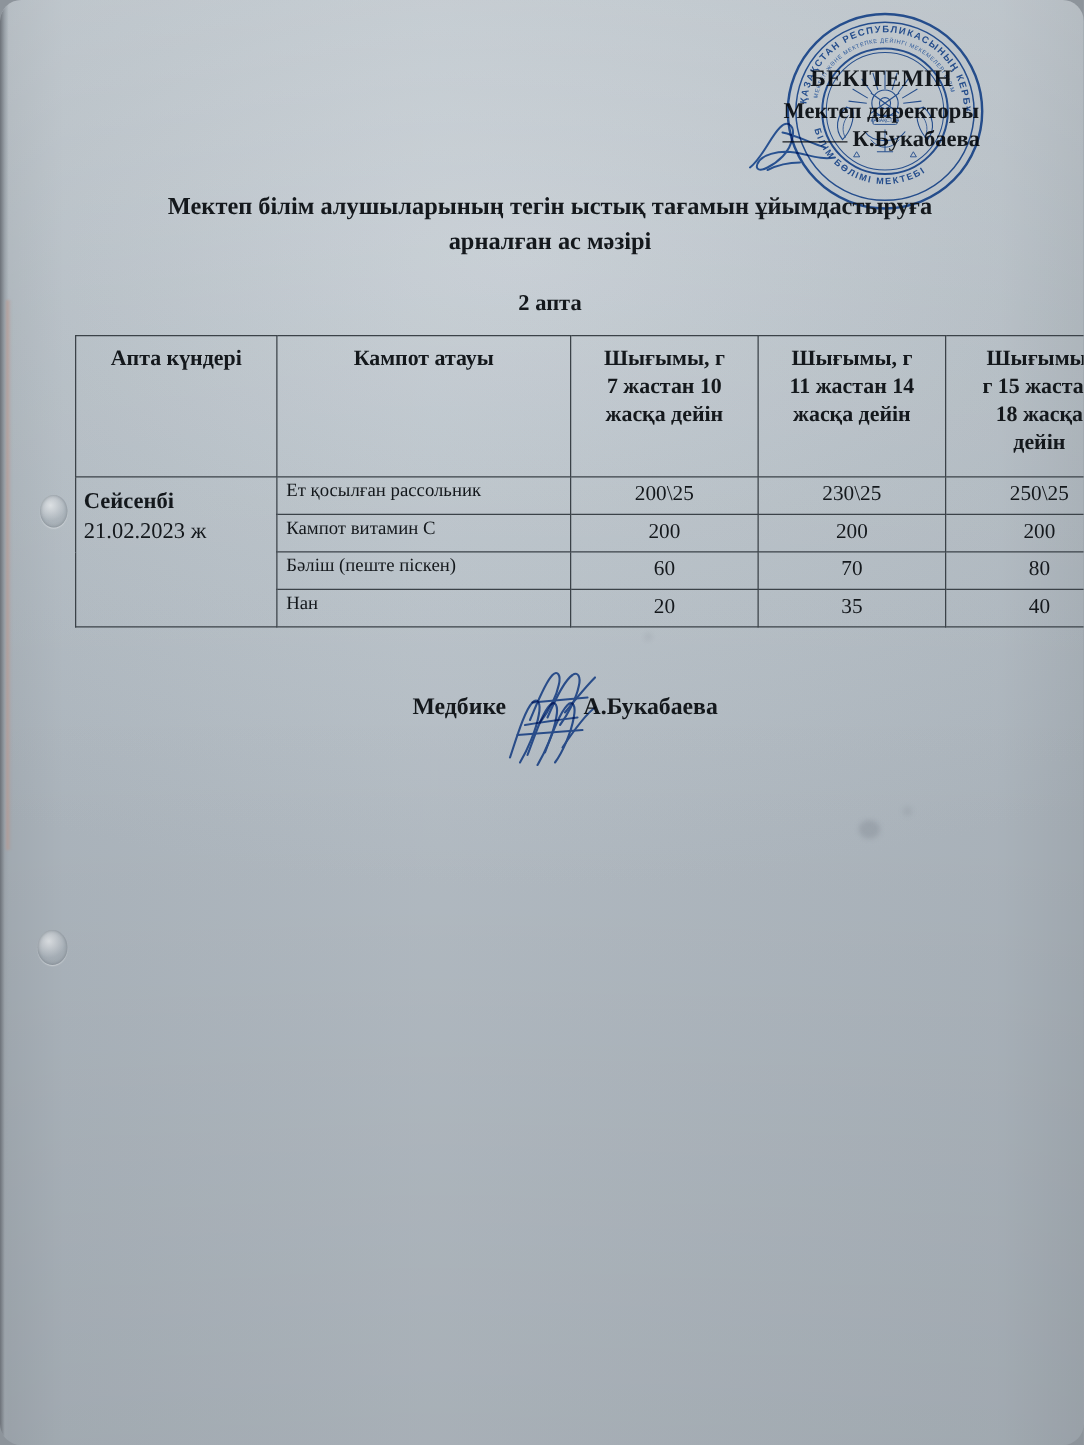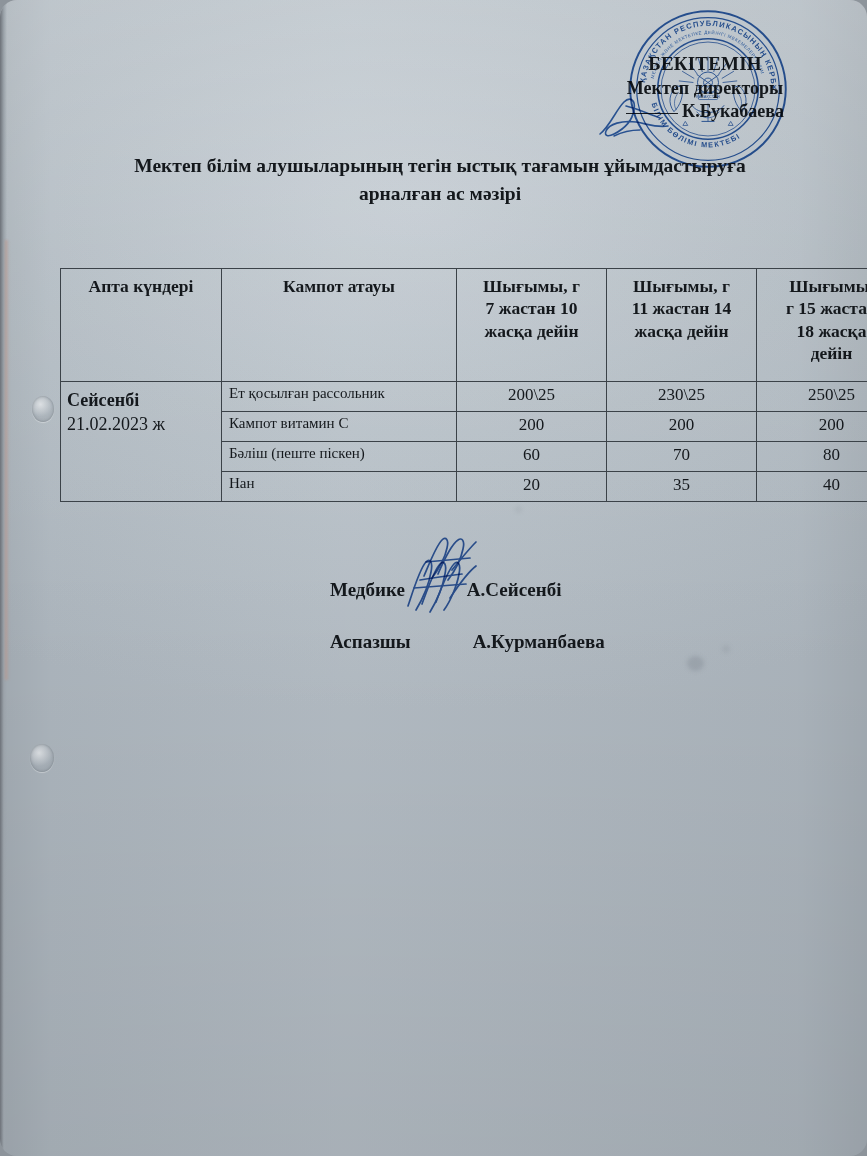--- a/index.html
+++ b/index.html
@@ -201,21 +201,20 @@
     left: 330px;
     top: 552px;
     font-weight: bold;
     font-size: 19px;
     line-height: 1.45;
   }
   .footer-sign .row {
     display: flex;
     align-items: flex-start;
     white-space: nowrap;
-    margin-top: 24px;
   }
   .footer-sign .role-txt { display: inline-block; }
   .footer-sign .gap { display: inline-block; width: 62px; }
   .footer-sign .name { display: inline-block; }
 
   .nurse-sign, .cook-sign {
     position: absolute;
     mix-blend-mode: multiply;
     opacity: .95;
   }
@@ -314,20 +313,21 @@
       <rect x="88" y="104" width="24" height="9" rx="1.5" stroke-width=".9"></rect>
       <text x="100" y="111" text-anchor="middle" font-family="'Liberation Sans', sans-serif" font-size="5" fill="#1f56a8" stroke="none">ҚАЗАҚСТАН</text>
     </g>
   </svg>
 
   <div class="doc-title">
     <div>Мектеп білім алушыларының тегін ыстық тағамын ұйымдастыруға</div>
     <div>арналған ас мәзірі</div>
   </div>
 
+  <div class="week-label">2 апта</div>
 
   <table class="menu-table">
     <thead>
       <tr>
         <th class="h-day">
           <div>Апта күндері</div>
         </th>
         <th class="h-dish">
           <div>Кампот атауы</div>
         </th>
@@ -378,26 +378,21 @@
         <td class="val">35</td>
         <td class="val last">40</td>
       </tr>
     </tbody>
   </table>
 
   <div class="footer-sign">
     <div class="row">
       <span class="role-txt">Медбике</span>
       <span class="gap"></span>
-      <span class="name">А.Сейсенбі</span>
-    </div>
-    <div class="row">
-      <span class="role-txt">Аспазшы</span>
-      <span class="gap"></span>
-      <span class="name">А.Курманбаева</span>
+      <span class="name">А.Букабаева</span>
     </div>
   </div>
 
   <svg class="nurse-sign" viewBox="0 0 74 48">
     <g fill="none" stroke="#2f5fae" stroke-width="1.7" stroke-linecap="round">
       <path d="M6 40 C12 26, 18 10, 24 4 C28 0, 31 4, 29 12 C27 22, 20 34, 14 42"></path>
       <path d="M20 38 C26 24, 34 8, 40 4 C44 1, 47 5, 45 13 C43 23, 36 36, 30 44"></path>
       <path d="M34 34 C42 24, 52 12, 58 6"></path>
       <path d="M8 26 L52 22"></path>
       <path d="M2 44 C14 42, 28 40, 44 38"></path>

